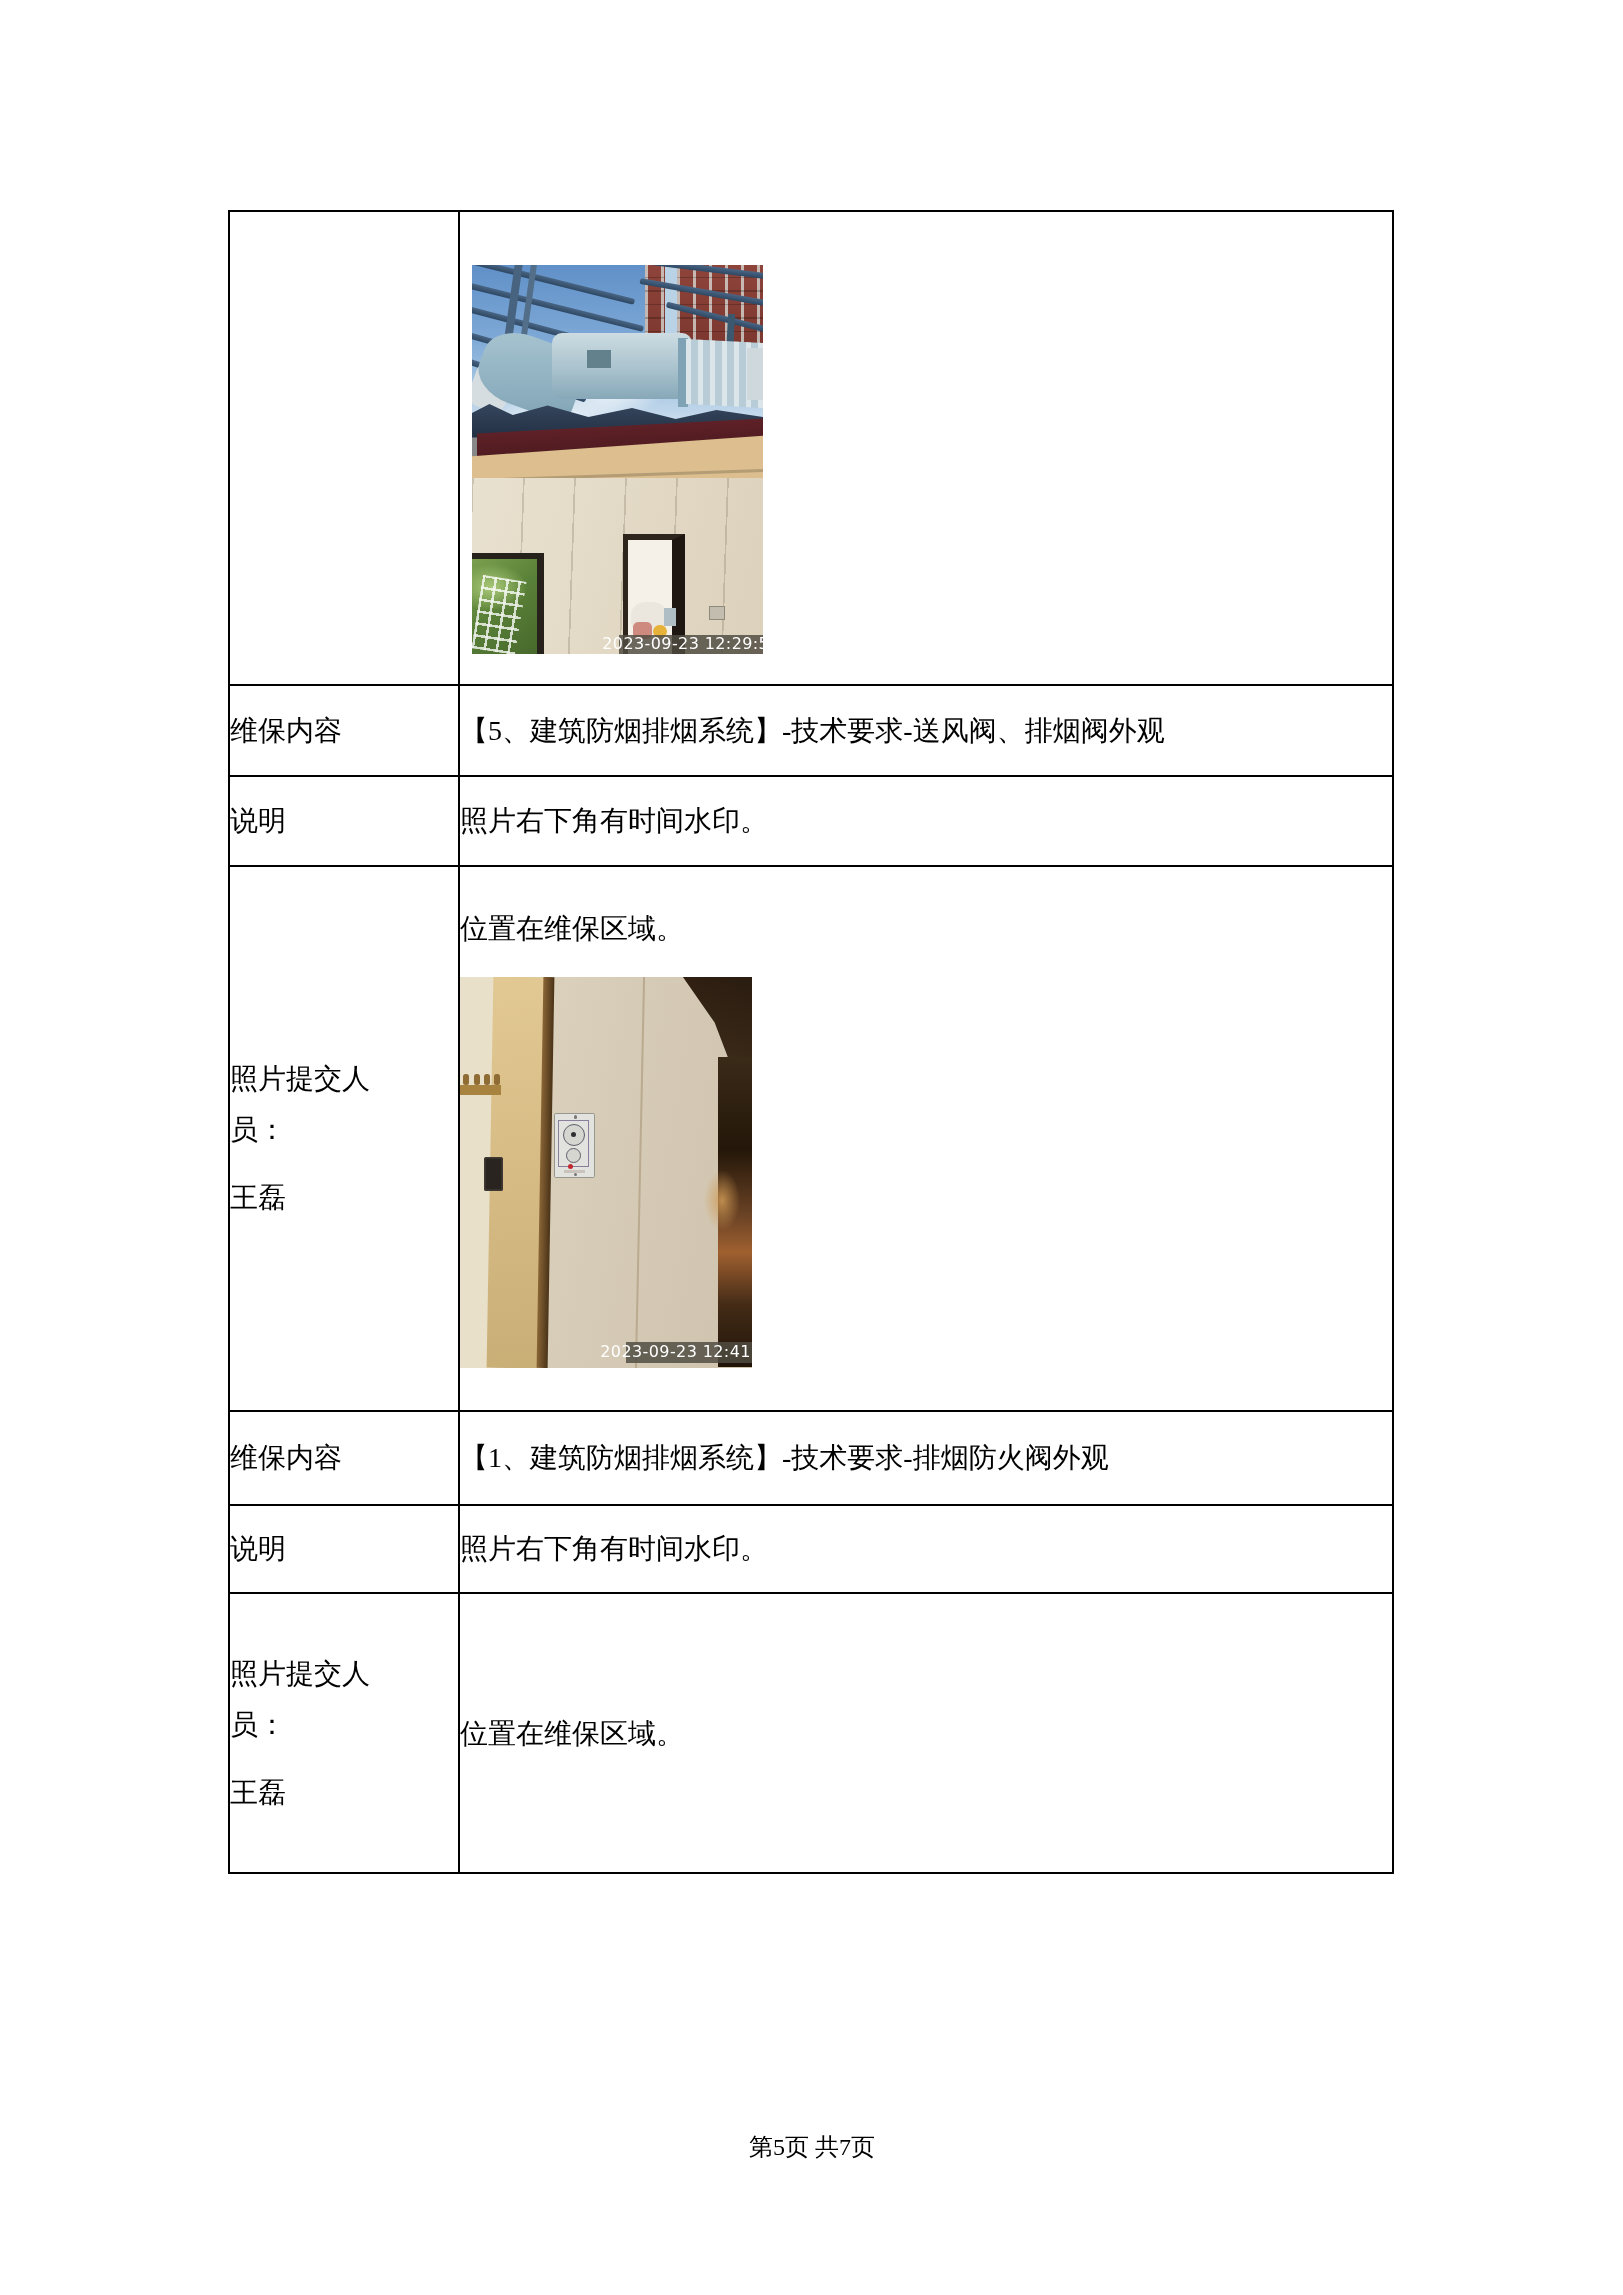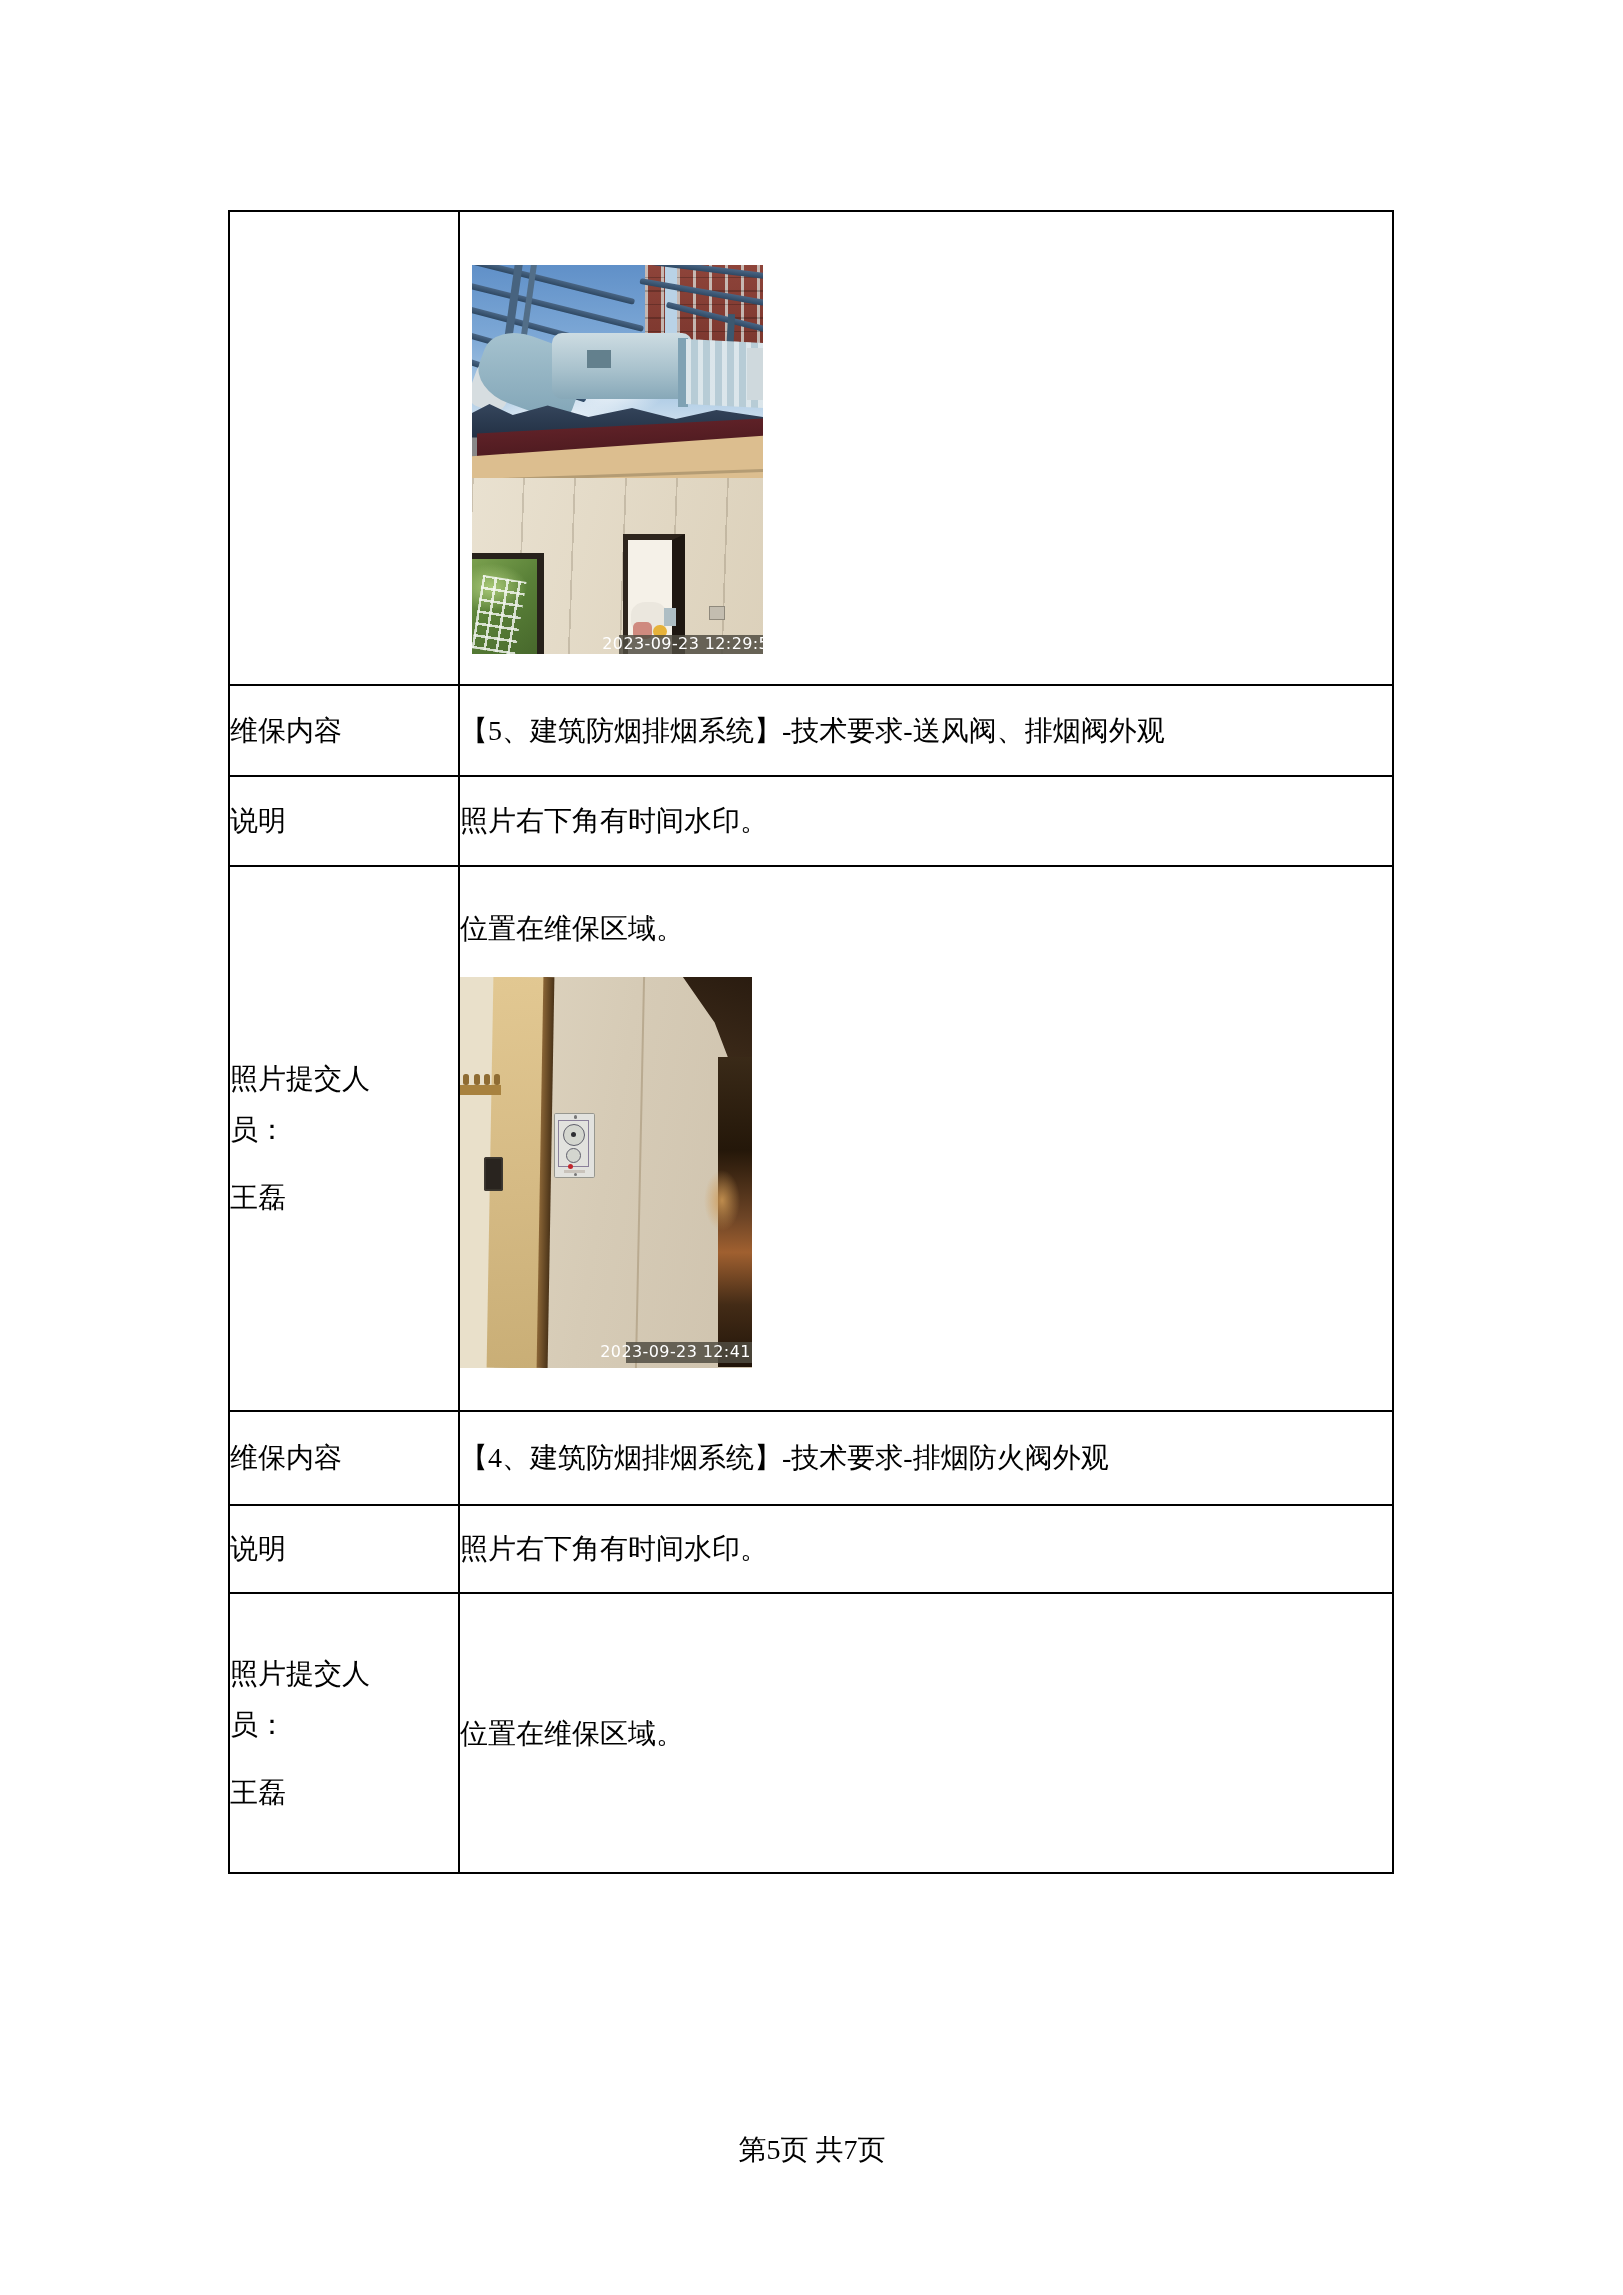--- a/index.html
+++ b/index.html
@@ -19,21 +19,21 @@
   td.val{padding-left:13.5px;}
   td.topcell{vertical-align:top;}
   td.submitter{vertical-align:top;padding:25px 0 0 13.5px;border-radius:25px;}
   td.photo-cell{vertical-align:top;padding:25px 0 0 12.7px;}
   .sub-line{line-height:34px;}
   .sub-line2{margin-top:17px;line-height:34px;}
   .sub-name{margin-top:34px;line-height:34px;}
   .loc-note{line-height:37px;margin:0 0 0 0;}
   .footer{
     position:absolute;left:0;top:2131px;width:1624px;text-align:center;
-    font-size:28px;color:#000;
+    font-size:24px;color:#000;
   }
   
   .photo{position:relative;overflow:hidden;background:#888;}
   .photo *{position:absolute;}
   .ts-band{
     display:flex;align-items:center;justify-content:center;
     background:rgba(80,76,66,.84);color:#fff;
     font-family:"DejaVu Sans","Liberation Sans",sans-serif;
     font-size:16px;letter-spacing:0.4px;white-space:nowrap;
   }
@@ -235,21 +235,21 @@
             <div class="d-s1"></div>
             <div class="d-s2"></div>
           </div>
           <div class="ts ts-band">2023-09-23 12:41:37</div>
         </div>
       </td>
     </tr>
 
     <tr style="height:94px">
       <td class="lbl">维保内容</td>
-      <td class="val">【4、建筑防烟排烟系统】-技术要求-排烟防火阀外观</td>
+      <td class="val">【1、建筑防烟排烟系统】-技术要求-排烟防火阀外观</td>
     </tr>
 
     <tr style="height:88px">
       <td class="lbl">说明</td>
       <td class="val">照片右下角有时间水印。</td>
     </tr>
 
     <tr style="height:280px">
       <td class="submitter">
         <div class="sub-line">照片提交人</div>

